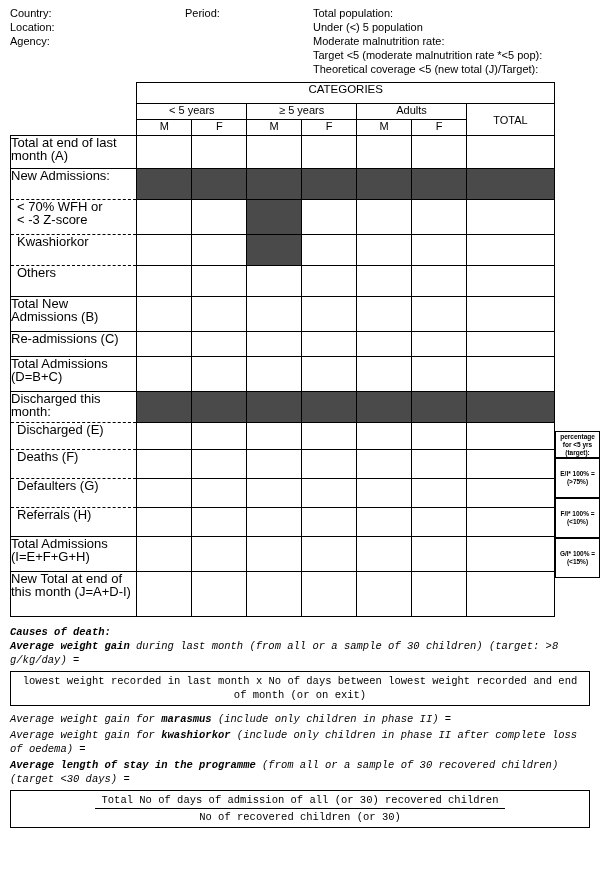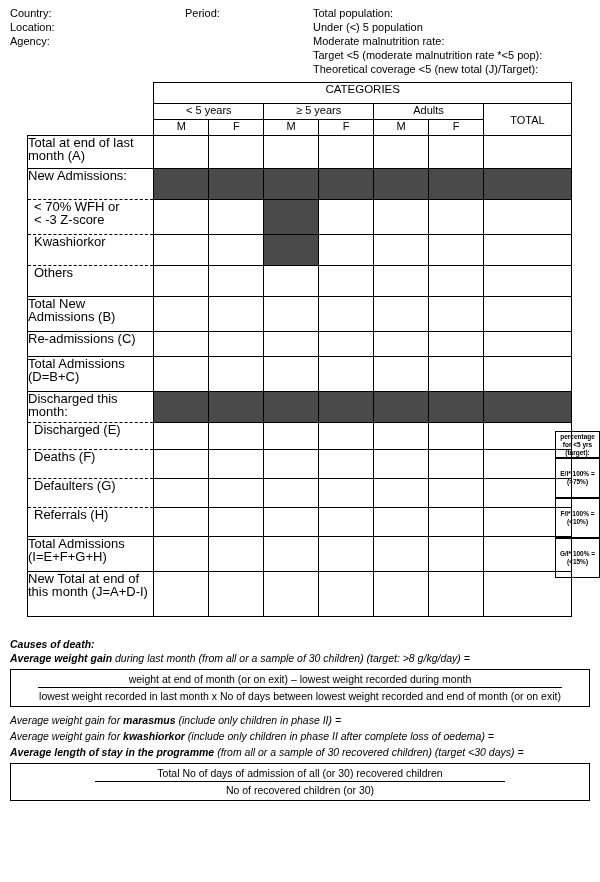--- a/index.html
+++ b/index.html
@@ -44,21 +44,20 @@
   .hdr-line {
     white-space: nowrap;
   }
 
   
   table.main {
     border-collapse: collapse;
     width: 545px;
     table-layout: fixed;
     font-size: 11px;
-    margin-left: 17px;
   }
   table.main td, table.main th {
     border: 1px solid #000;
     padding: 0;
     vertical-align: top;
     font-weight: normal;
   }
   .cat-head {
     text-align: center;
     font-size: 11.5px;
@@ -112,21 +111,22 @@
     padding: 1px 1px;
     font-weight: bold;
     margin-bottom: 0;
   }
 
   
   .footer {
     width: 580px;
     font-size: 10.5px;
     line-height: 14px;
-    margin-top: 20px;
+    margin-top: 8px;
+    font-family: Liberation Mono, monospace;
   }
   .footer .it { font-style: italic; }
   .footer .bi { font-style: italic; font-weight: bold; }
   .fbox {
     border: 1px solid #000;
     margin: 4px 0 6px 0;
     padding: 2px 4px 3px 4px;
     text-align: center;
     font-size: 10.5px;
     line-height: 14px;
@@ -372,21 +372,20 @@
     <div class="side-box" style="height:40px;display:flex;align-items:center;justify-content:center;">G/I* 100% = (&lt;15%)</div>
   </div>
 
   <div class="footer">
     <div class="bi">Causes of death:</div>
     <div>
       <span class="bi">Average weight gain</span><span class="it"> during last month (from all or a sample of 30 children) (target: &gt;8 g/kg/day) =</span>
     </div>
 
     <div class="fbox wide">
-      <span class="num">weight at end of month (or on exit) – lowest weight recorded during month</span>
       <span>lowest weight recorded in last month x No of days between lowest weight recorded and end of month (or on exit)</span>
     </div>
 
     <div class="fline it">
       <span>Average weight gain for </span><span style="font-weight:bold">marasmus</span><span> (include only children in phase II) =</span>
     </div>
     <div class="fline it">
       <span>Average weight gain for </span><span style="font-weight:bold">kwashiorkor</span><span> (include only children in phase II after complete loss of oedema) =</span>
     </div>
     <div class="fline it">

